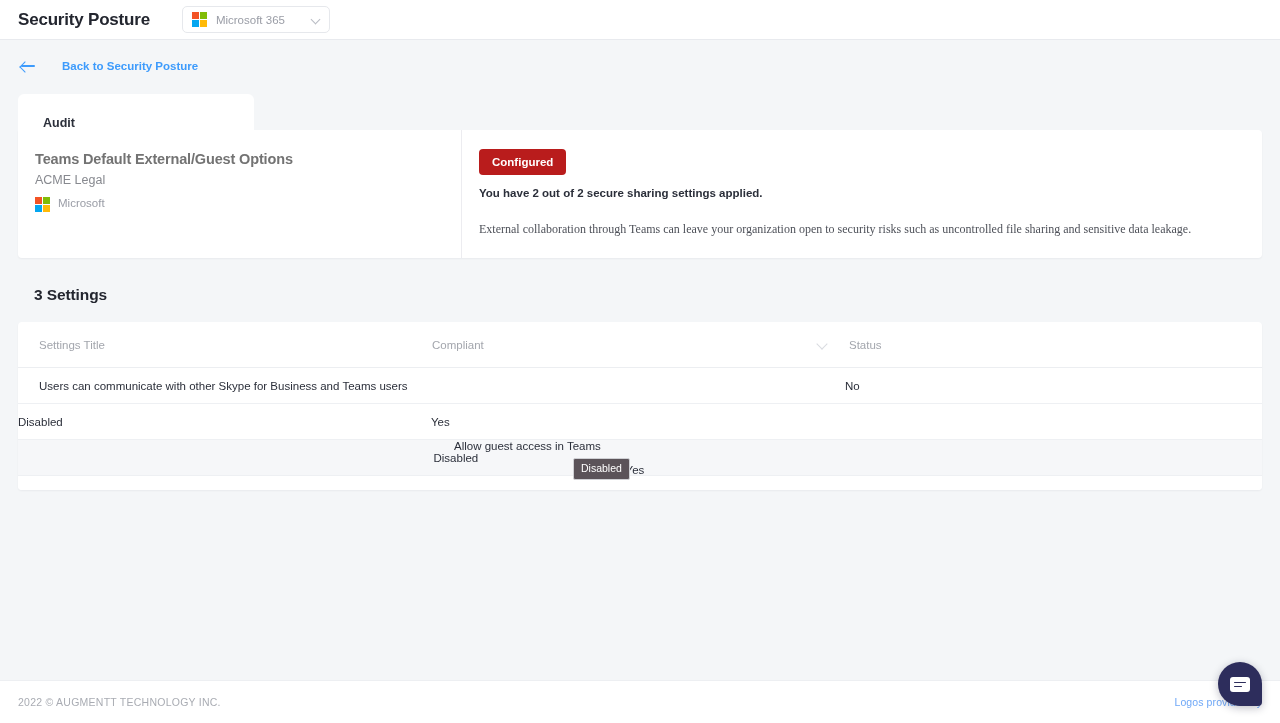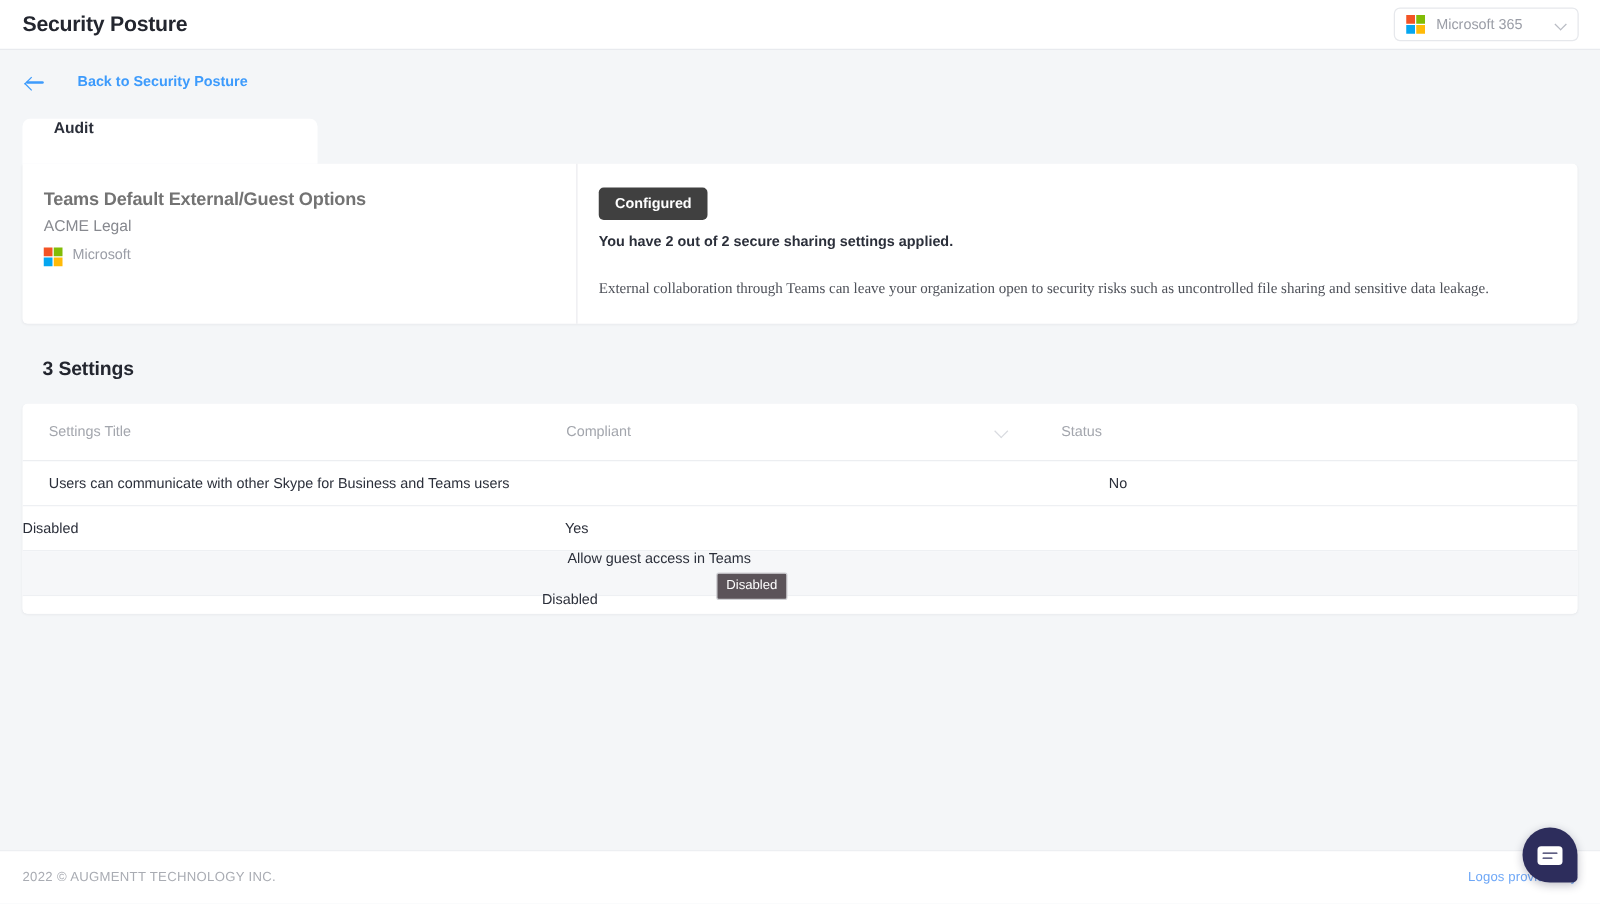--- a/index.html
+++ b/index.html
@@ -28,21 +28,21 @@
   }
 
   
   .topbar {
     height: 40px;
     min-height: 40px;
     background: #ffffff;
     border-bottom: 1px solid #e8eaee;
     display: flex;
     align-items: center;
-    justify-content: space-between;
+    justify-content: flex-start;
     padding: 0 17px 0 18px;
     gap: 32px;
   }
 
   .topbar-title {
     font-size: 17px;
     font-weight: 700;
     letter-spacing: -0.2px;
     color: #23262f;
   }
@@ -148,21 +148,21 @@
     display: flex;
     align-items: flex-end;
     height: 36px;
   }
   .tab {
     background: #ffffff;
     border-radius: 6px 6px 0 0;
     height: 36px;
     min-width: 236px;
     display: flex;
-    align-items: flex-start;
+    align-items: flex-end;
     padding: 0 24px 0 25px;
     font-size: 12.5px;
     font-weight: 600;
     color: #2b2f3a;
     cursor: pointer;
   }
 
   
   .summary-card {
     background: #ffffff;
@@ -203,21 +203,21 @@
 
   .summary-right {
     flex: 1;
     padding: 19px 22px 20px 17px;
   }
 
   .badge {
     display: inline-flex;
     align-items: center;
     justify-content: center;
-    background: #404040;
+    background: #b91c1c;
     color: #ffffff;
     font-size: 11.5px;
     font-weight: 600;
     border-radius: 4px;
     height: 26px;
     padding: 0 13px;
   }
 
   .applied-text {
     font-size: 11.5px;
@@ -248,21 +248,20 @@
     border-radius: 4px;
     margin-top: 18px;
     box-shadow: 0 1px 2px rgba(20,25,40,.05);
     overflow: hidden;
   }
 
   .trow {
     display: flex;
     align-items: center;
     min-height: 36px;
-    gap: 21px;
   }
 
   .thead {
     height: 46px;
     border-bottom: 1px solid #eceef1;
   }
   .thead .cell {
     font-size: 11.5px;
     color: #a3a6ad;
     font-weight: 400;

